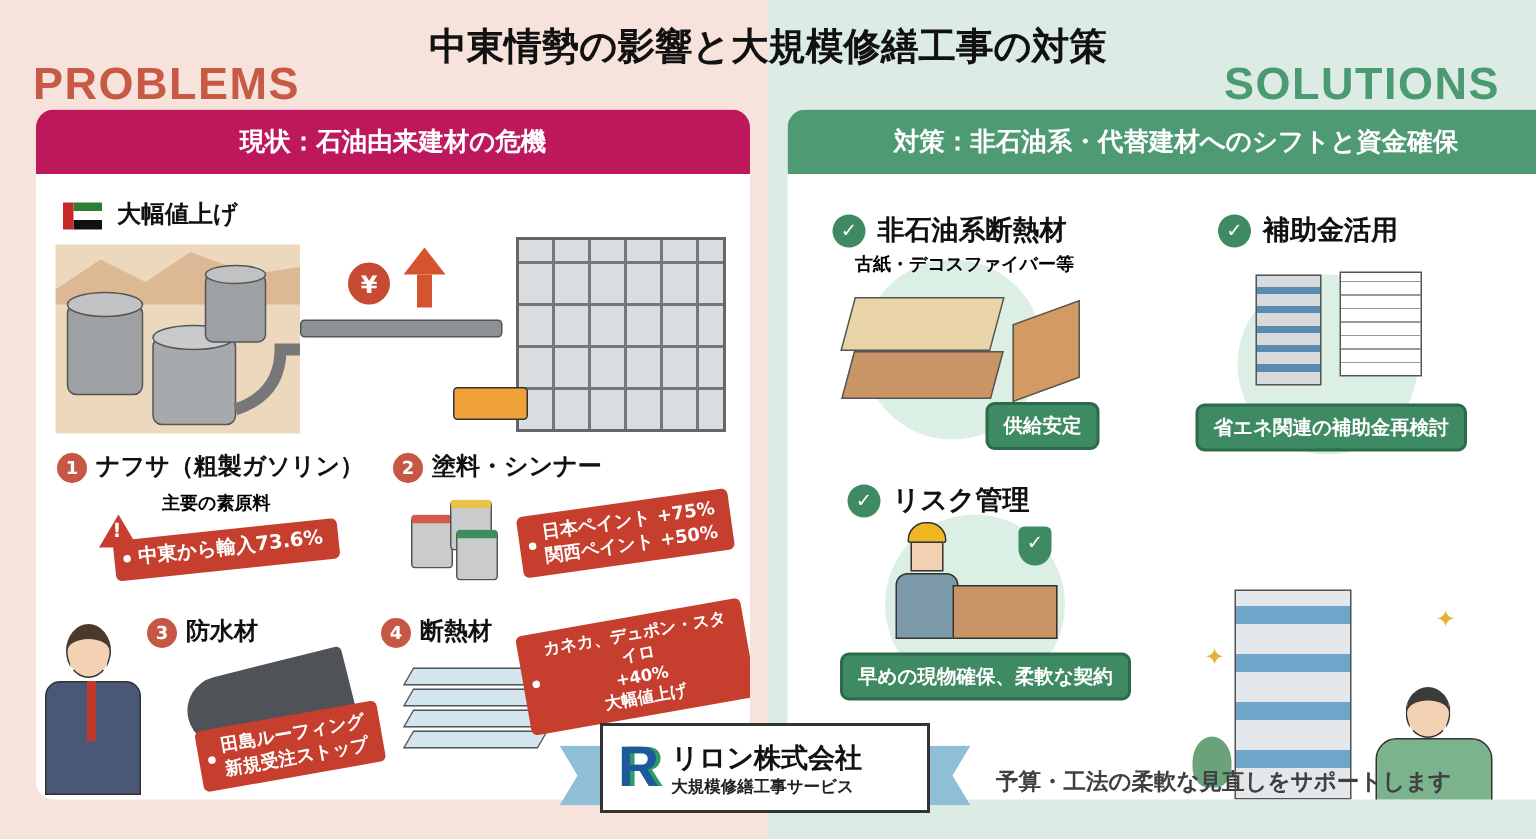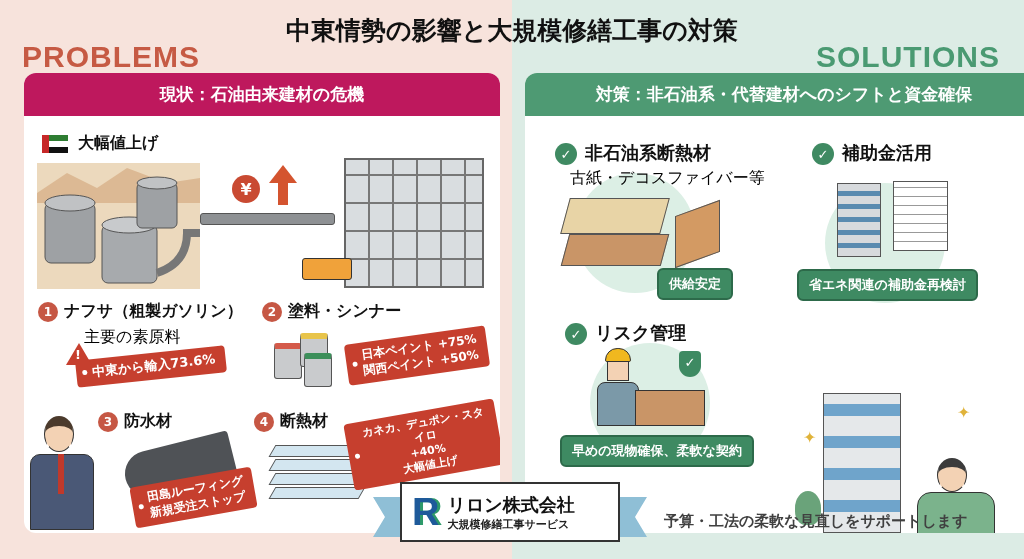--- a/index.html
+++ b/index.html
@@ -62,21 +62,21 @@
       <span>¥</span>
     </div>
   <div class="abs" style="left:245px;top:92px;width:0;height:0;border-left:14px solid transparent;border-right:14px solid transparent;border-bottom:18px solid #d4542f"></div>
   <div class="abs" style="left:254px;top:110px;width:10px;height:22px;background:#d4542f"></div>
   <div class="abs" style="left:176px;top:140px;width:135px;height:12px;background:#8e9194;border:1px solid #555;border-radius:3px"></div>
 
   <div class="abs" style="left:320px;top:85px;width:140px;height:130px;background:#d9dde0;border:2px solid #666;background-image:repeating-linear-gradient(90deg,transparent 0 22px,#777 22px 24px),repeating-linear-gradient(0deg,transparent 0 26px,#777 26px 28px)"></div>
   <div class="abs" style="left:278px;top:185px;width:50px;height:22px;background:#f0a23a;border:1px solid #333;border-radius:3px"></div>
 
   <div class="abs lbl" style="left:14px;top:228px"><span class="num">1</span><span>ナフサ（粗製ガソリン）</span></div>
-  <div class="abs" style="left:60px;top:254px;font-size:16px;font-weight:normal">主要の素原料</div>
+  <div class="abs" style="left:84px;top:254px;font-size:12px;font-weight:bold">主要の素原料</div>
   <div class="tag" style="left:52px;top:280px;font-size:13px;transform:rotate(-6deg)">中東から輸入73.6%</div>
   <div class="abs" style="left:42px;top:270px;width:0;height:0;border-left:13px solid transparent;border-right:13px solid transparent;border-bottom:22px solid #c63f2e"></div>
   <div class="abs" style="left:51px;top:274px;color:#fff;font-weight:bold;font-size:13px">!</div>
 
   <div class="abs lbl" style="left:238px;top:228px"><span class="num">2</span><span>塗料・シンナー</span></div>
   <div class="abs" style="left:250px;top:260px;width:70px;height:50px">
     <div style="position:absolute;left:0;top:10px;width:28px;height:36px;background:#c9cbcd;border:1px solid #555;border-top:6px solid #d45a4a;border-radius:3px"></div>
     <div style="position:absolute;left:26px;top:0;width:28px;height:34px;background:#c9cbcd;border:1px solid #555;border-top:6px solid #e8c44a;border-radius:3px"></div>
     <div style="position:absolute;left:30px;top:20px;width:28px;height:34px;background:#c9cbcd;border:1px solid #555;border-top:6px solid #3c8f5a;border-radius:3px"></div>
   </div>
@@ -110,21 +110,21 @@
     <div>+40%</div>
     <div>大幅値上げ</div>
   </div>
 </div>
 
 <div class="panel panel-right">
   <div class="panel-head">対策：非石油系・代替建材へのシフトと資金確保</div>
 
   <div class="circ" style="left:50px;top:100px;width:120px;height:120px"></div>
   <div class="abs lbl" style="left:30px;top:68px;font-size:18px"><span class="check">✓</span><span>非石油系断熱材</span></div>
-  <div class="abs" style="left:45px;top:95px;font-size:16px;font-weight:normal">古紙・デコスファイバー等</div>
+  <div class="abs" style="left:45px;top:95px;font-size:12px;font-weight:bold">古紙・デコスファイバー等</div>
   <div class="abs" style="left:40px;top:125px;width:110px;height:75px">
     <div style="position:absolute;left:0;top:0;width:100px;height:36px;background:#e8d4a6;border:1px solid #555;transform:skewX(-15deg)"></div>
     <div style="position:absolute;left:0;top:36px;width:100px;height:32px;background:#c99567;border:1px solid #555;transform:skewX(-15deg)"></div>
   </div>
   <div class="abs" style="left:150px;top:135px;width:45px;height:52px;background:#d39a63;border:1px solid #555;transform:skewY(-20deg)"></div>
   <div class="gpill" style="left:132px;top:195px">供給安定</div>
 
   <div class="circ" style="left:300px;top:110px;width:120px;height:120px"></div>
   <div class="abs lbl" style="left:287px;top:68px;font-size:18px"><span class="check">✓</span><span>補助金活用</span></div>
   <div class="abs" style="left:312px;top:110px;width:44px;height:74px;background:#d7dadd;border:1px solid #555;background-image:repeating-linear-gradient(0deg,transparent 0 8px,#5a8bb0 8px 13px)"></div>

